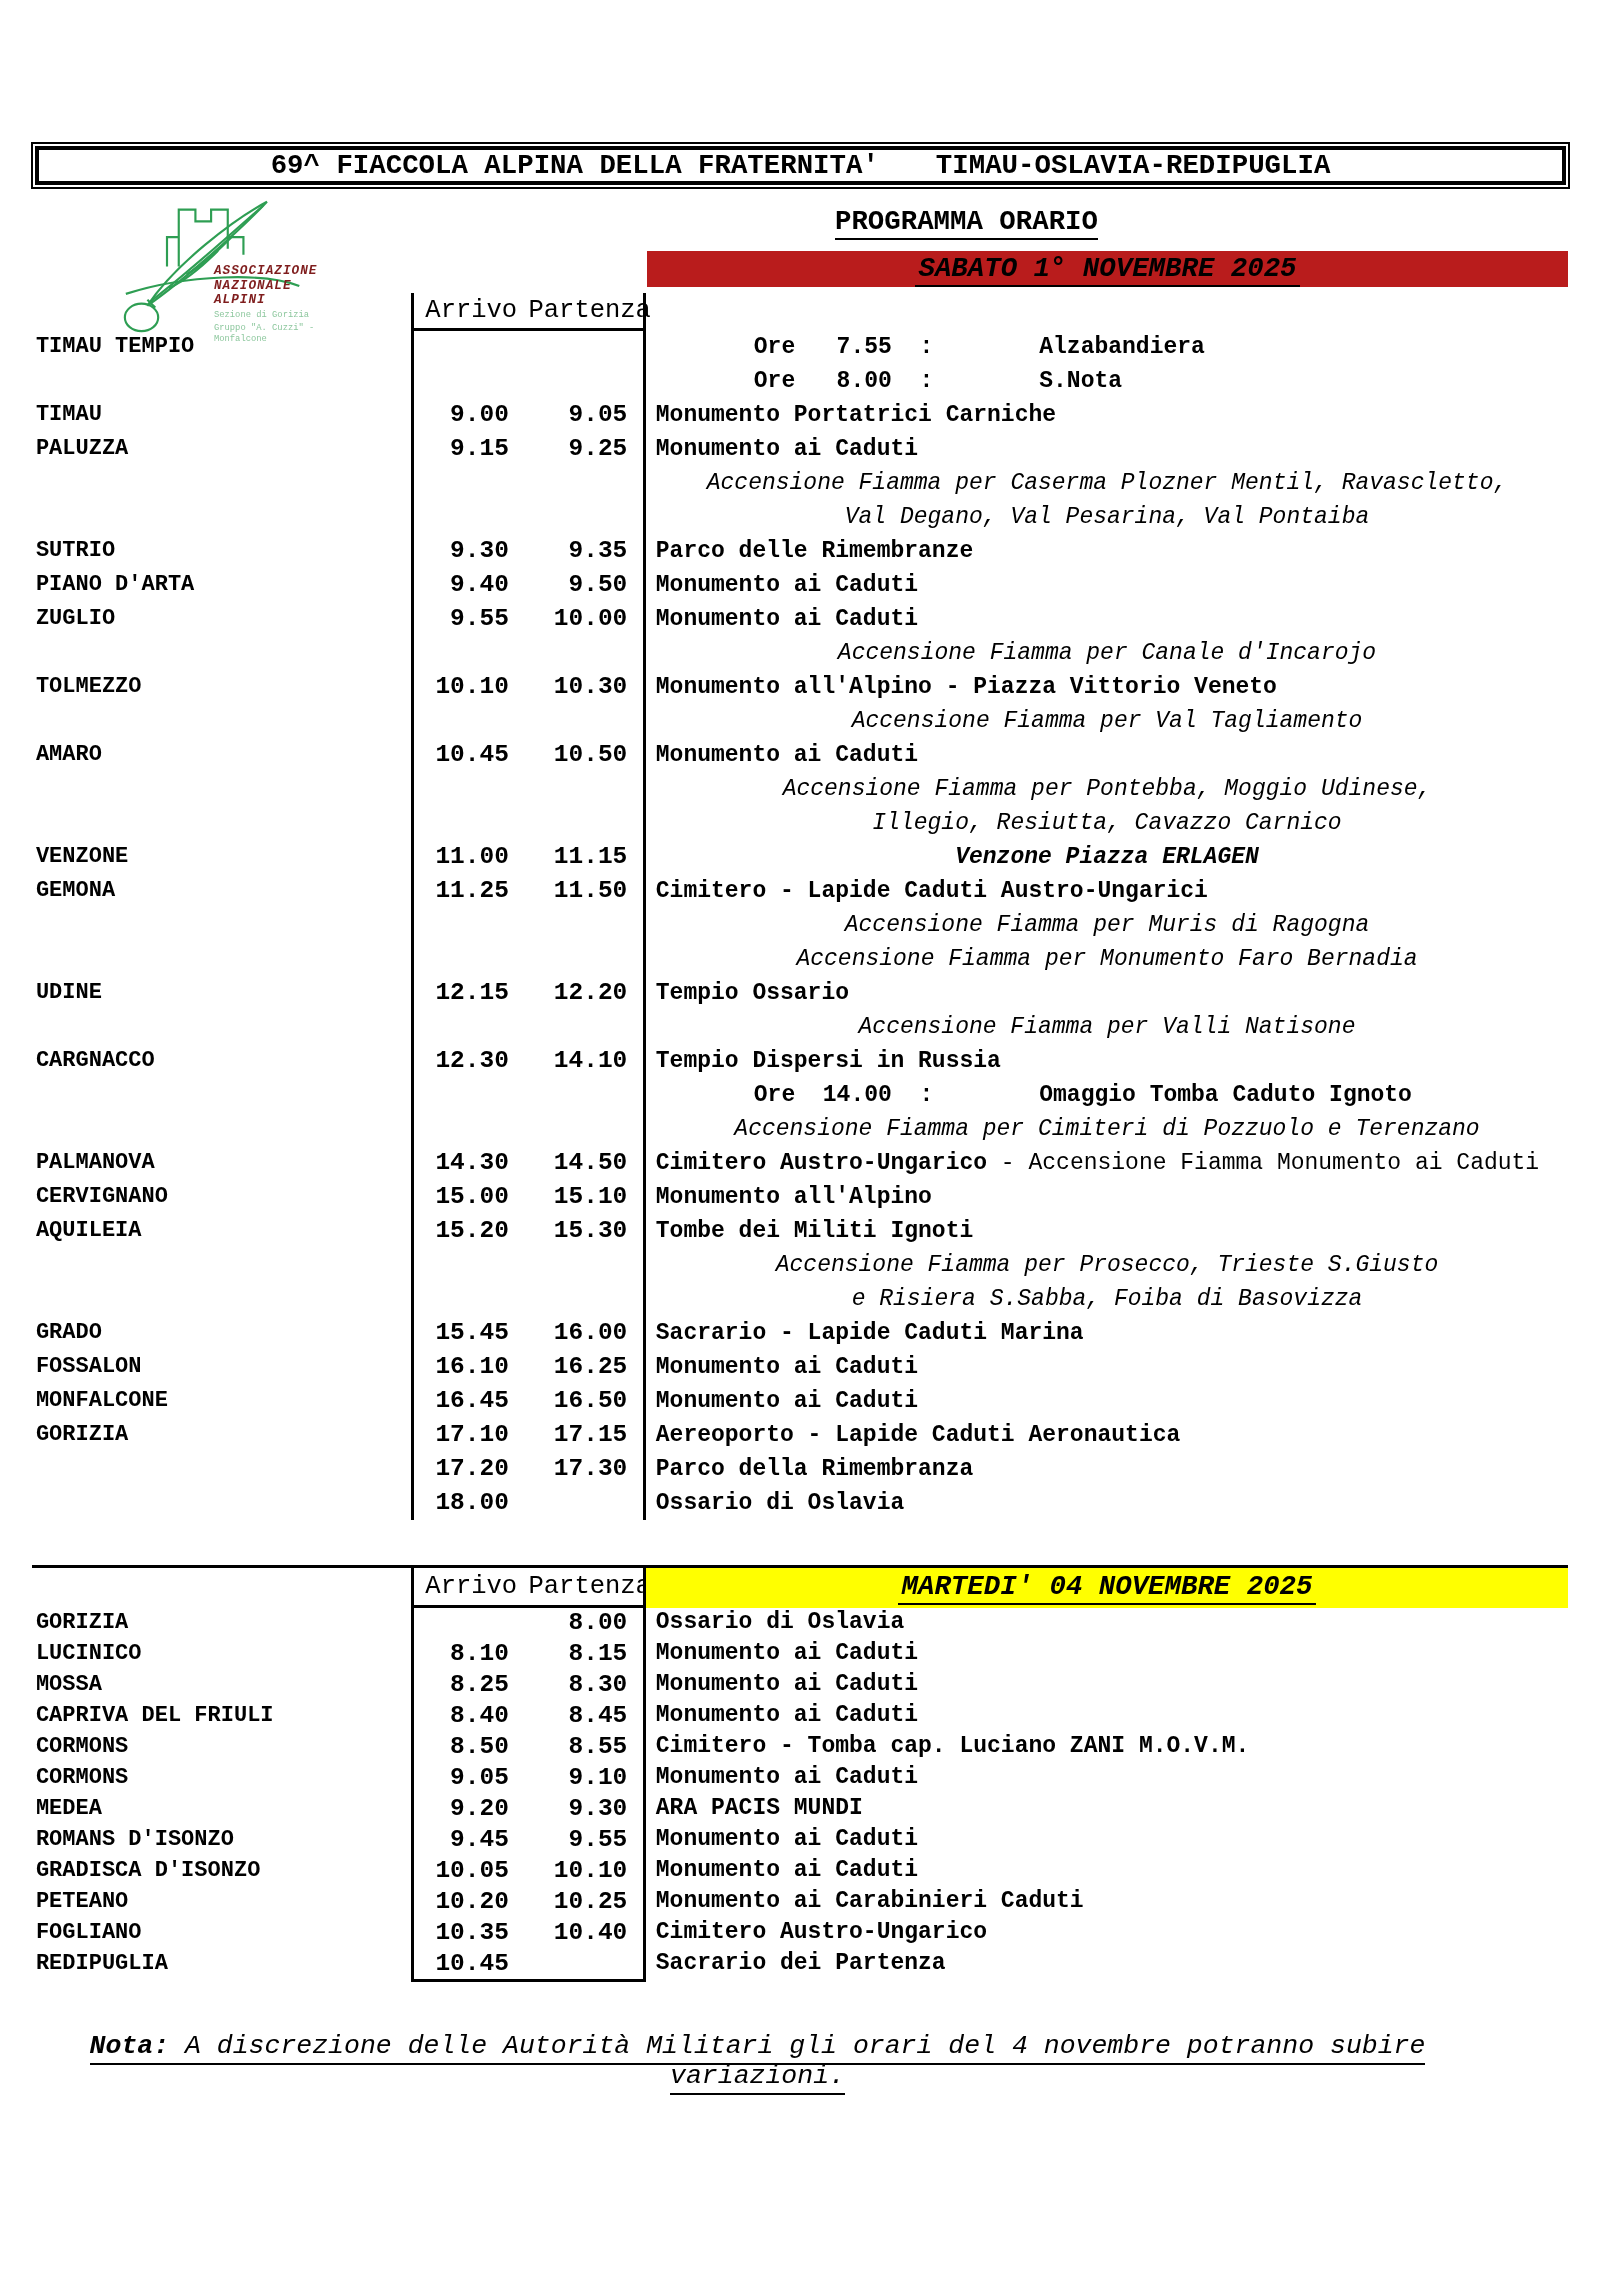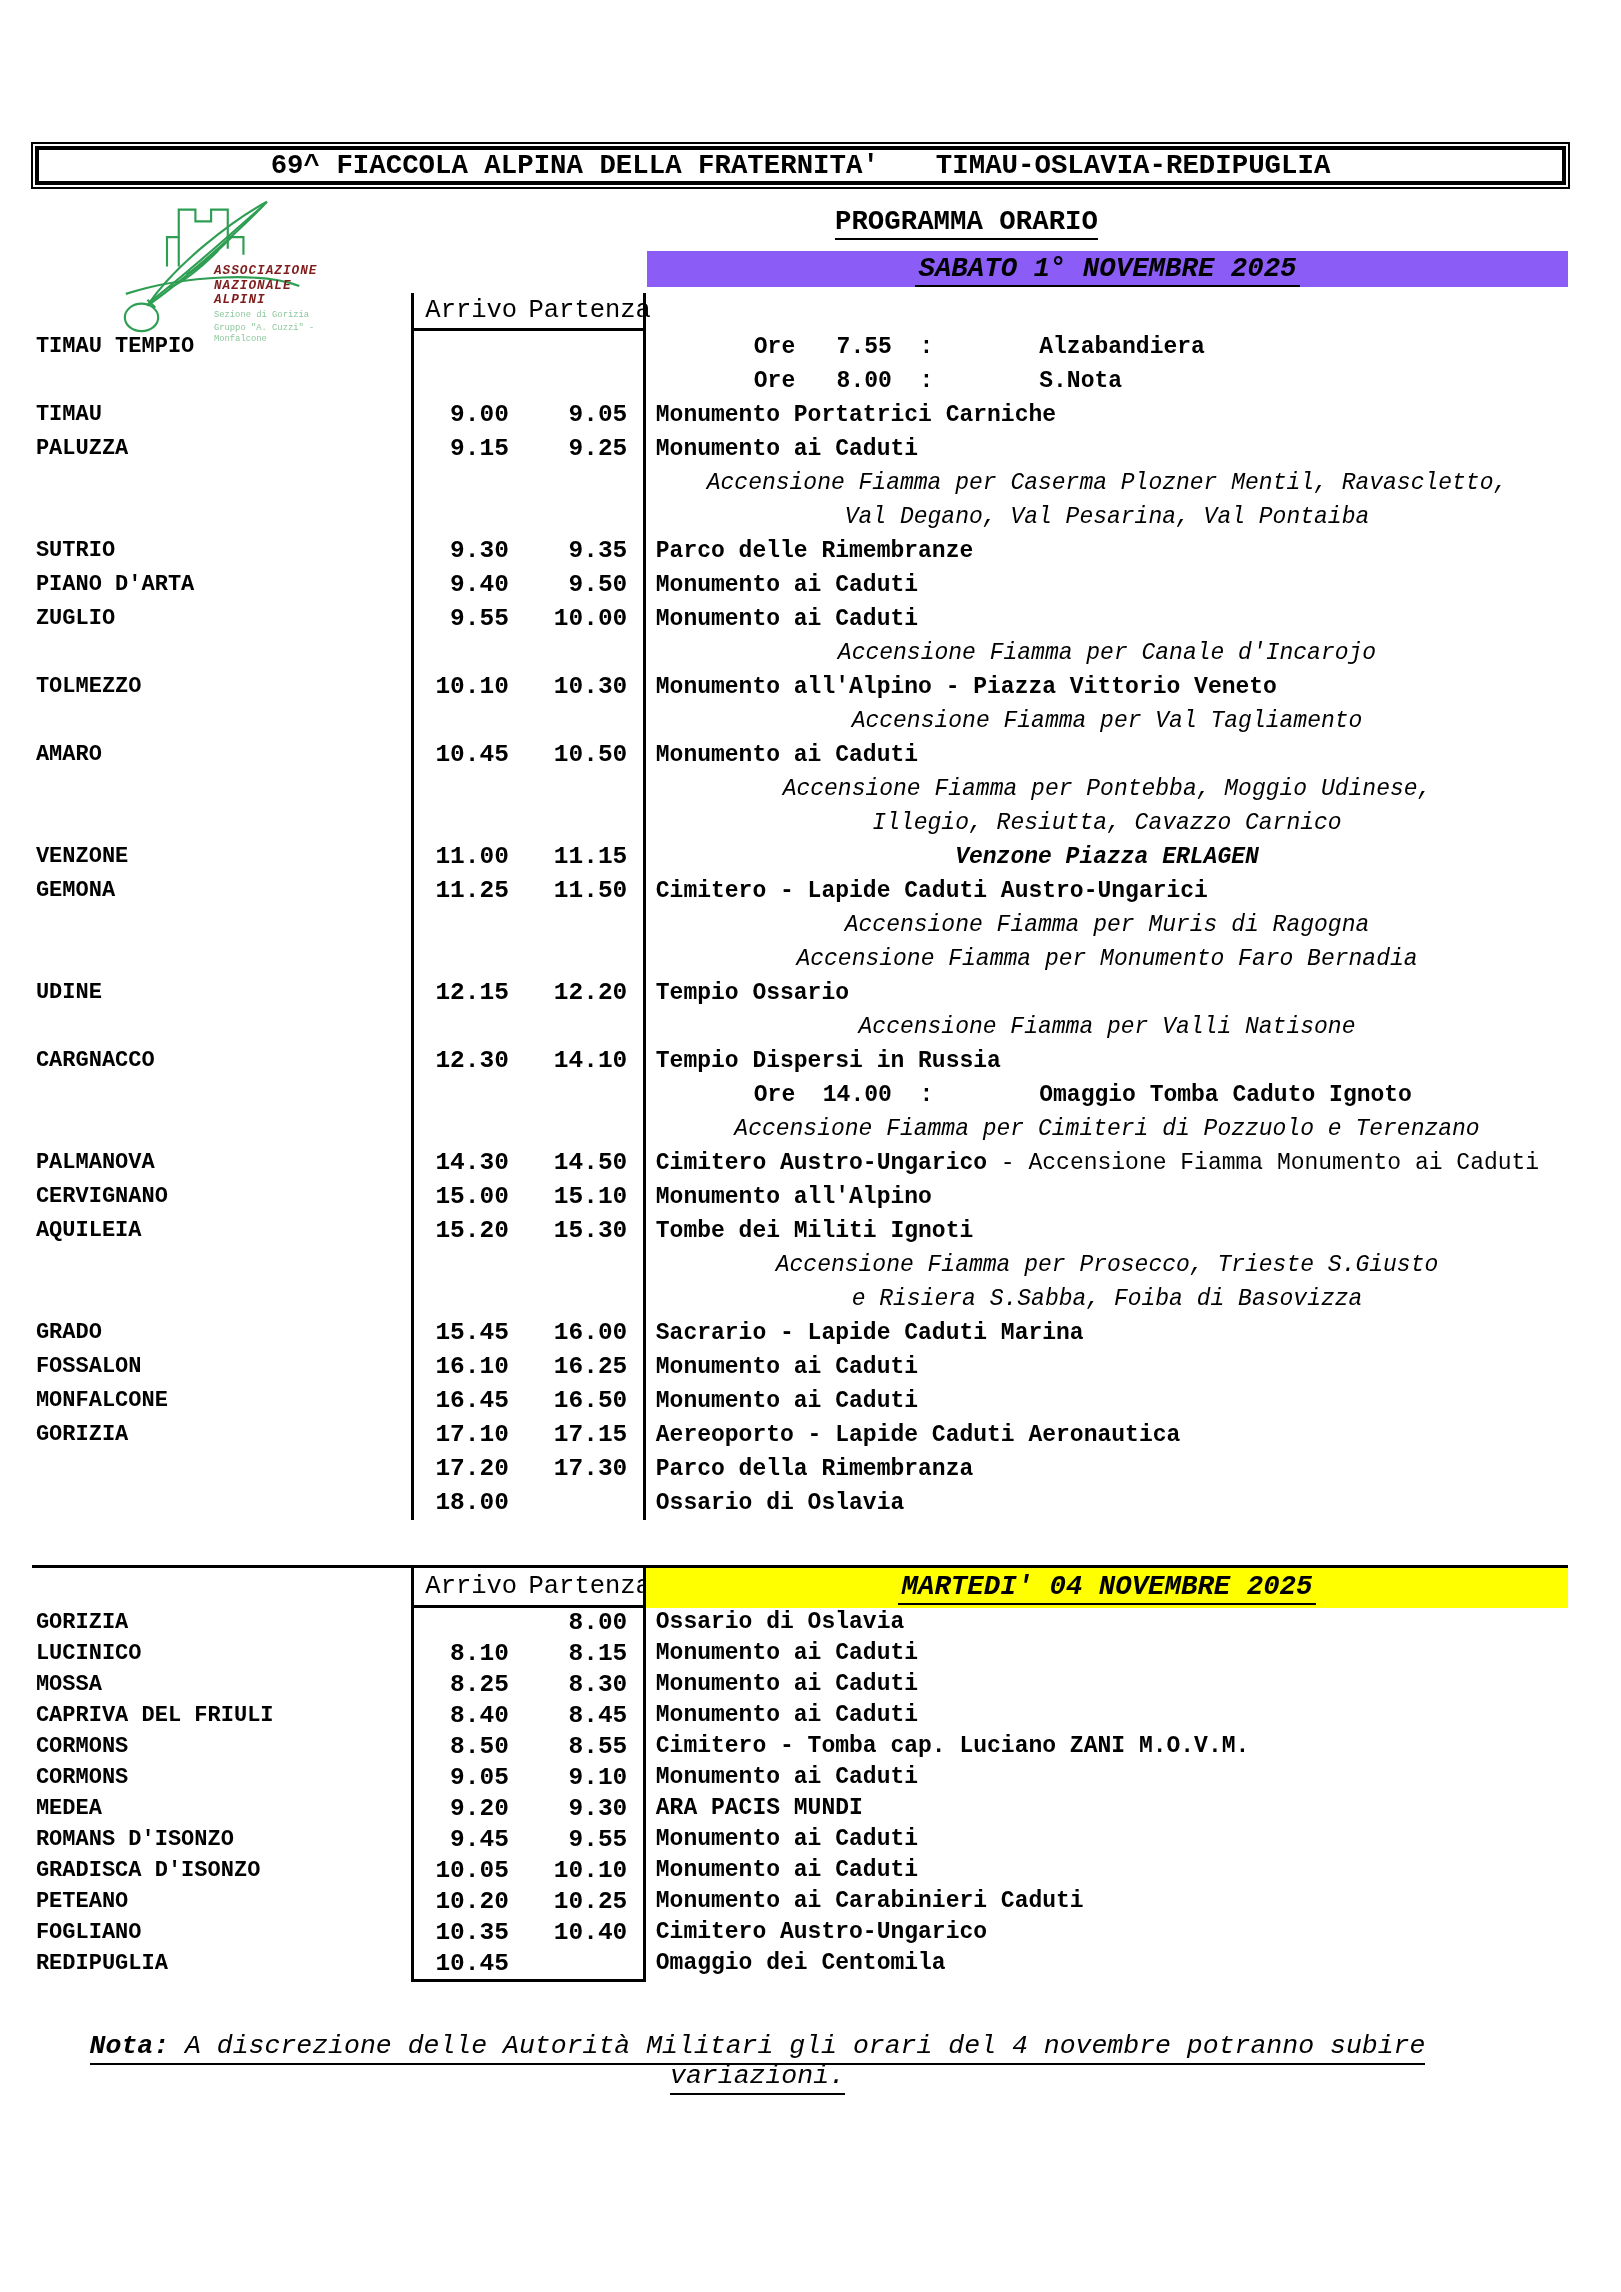--- a/index.html
+++ b/index.html
@@ -23,21 +23,21 @@
   .subtitle{position:absolute;left:412px;top:206px;width:686px;text-align:right;
             font-size:27.4px;font-weight:bold;}
   .subtitle span{border-bottom:2.9px solid #000;padding-bottom:1px;}
 
   
   .section{position:absolute;left:32px;width:1536px;}
   .s1{top:251px;}
   .s2{top:1565px;border-top:3.9px solid #000;}
 
   .banner-row{height:36px;}
-  .banner{margin-left:615px;width:921px;height:36px;background:#8b5cf6;text-align:center;
+  .banner{margin-left:615px;width:921px;height:36px;background:#b91c1c;text-align:center;
           font-weight:bold;font-style:italic;font-size:27.4px;line-height:36px;}
   .banner span{border-bottom:2.9px solid #000;padding:0 3.9px 1px 3.9px;}
   .gap6{height:5.9px;}
 
   .colhead{display:grid;grid-template-columns:379px 235px 1fr;height:37px;line-height:35px;}
   .s2 .colhead{height:39px;line-height:37px;}
   .colhead .ct{border-left:3.9px solid #000;border-right:3.9px solid #000;border-bottom:3.9px solid #000;
                display:flex;font-size:25.5px;}
   .colhead .ct span{width:50%;text-align:center;}
   .colhead .bannercell{background:#ffff00;text-align:center;font-weight:bold;font-style:italic;
@@ -509,21 +509,21 @@
             <span class="t">10.40</span>
           </div>
           <div class="cell desc b">Cimitero Austro-Ungarico</div>
         </div>
         <div class="row">
           <div class="cell loc">REDIPUGLIA</div>
           <div class="cell times">
             <span class="t">10.45</span>
             <span class="t"></span>
           </div>
-          <div class="cell desc b">Omaggio dei Centomila</div>
+          <div class="cell desc b">Sacrario dei Partenza</div>
         </div>
       </div>
     <div class="box-close"></div>
   </div>
 
   <div class="note">
     <span><b class="nlabel">Nota:</b><i>  A discrezione delle Autorità Militari gli orari del 4 novembre potranno subire variazioni.</i></span>
   </div>
 
 </div>

